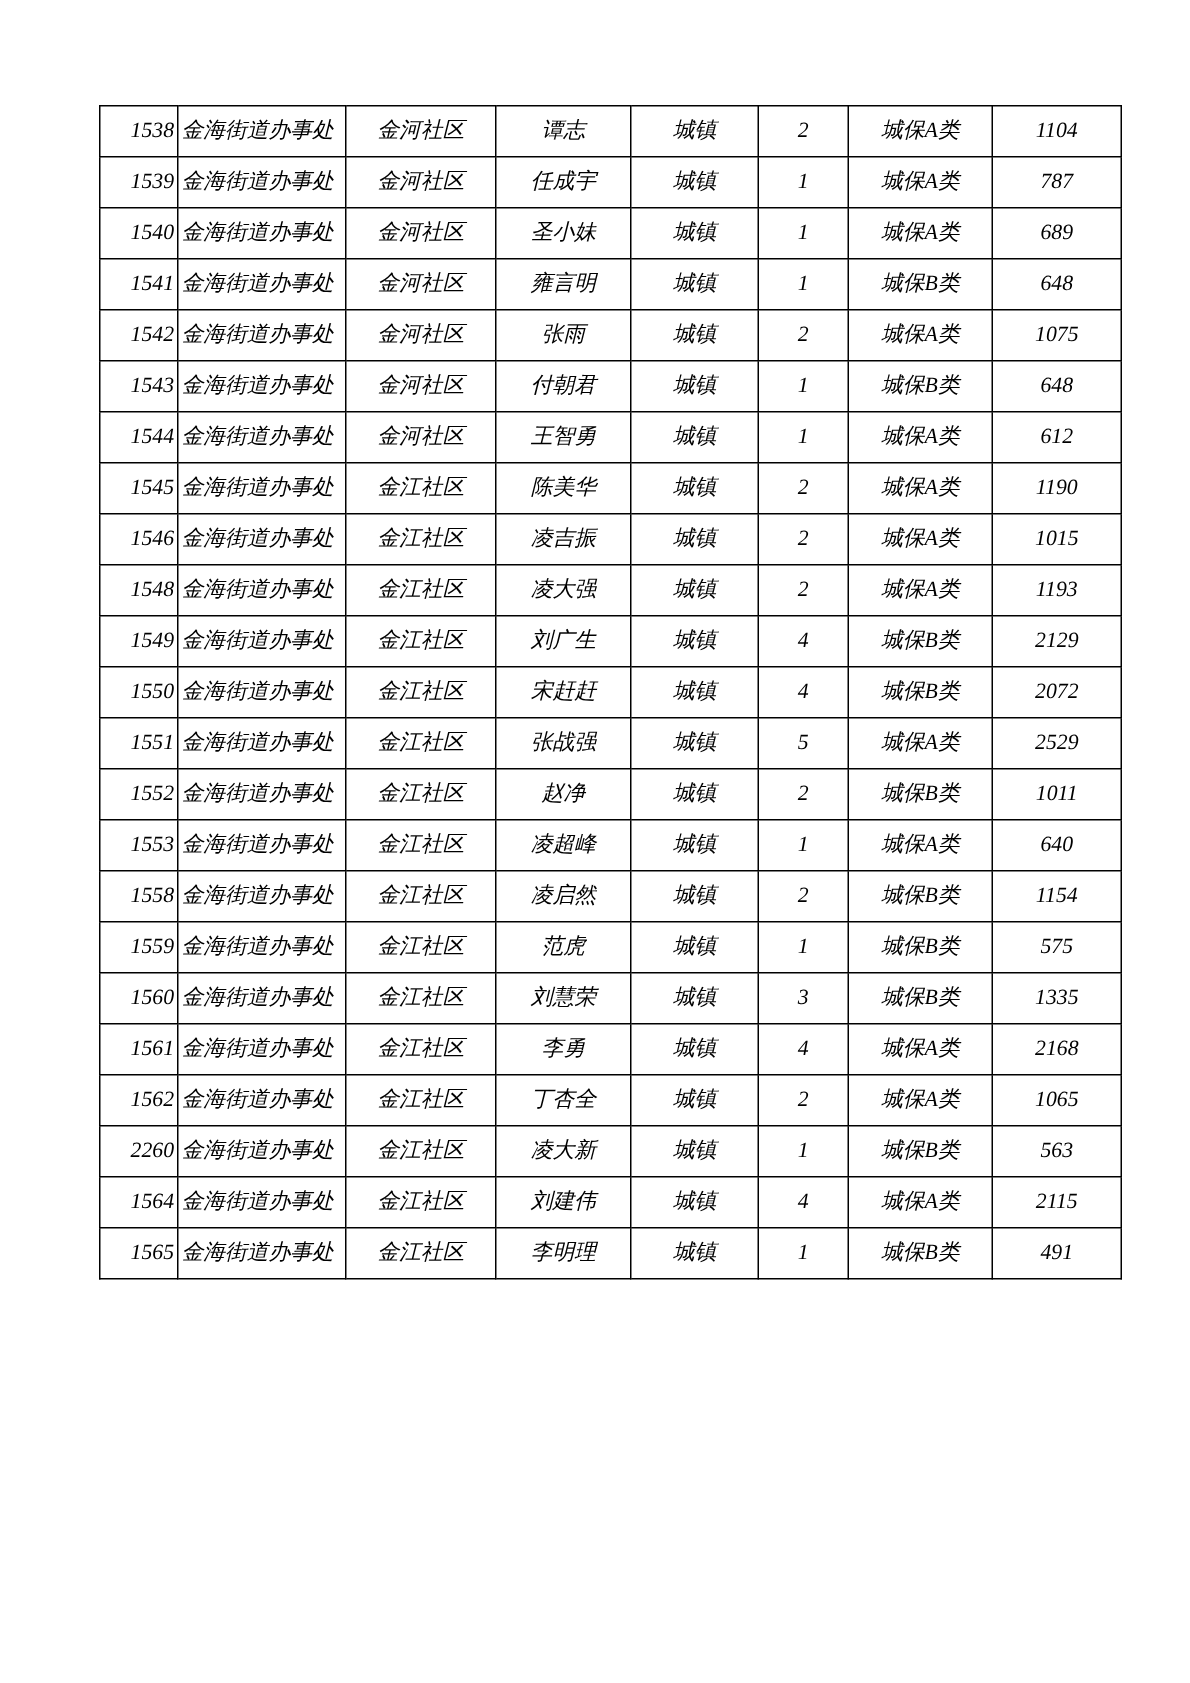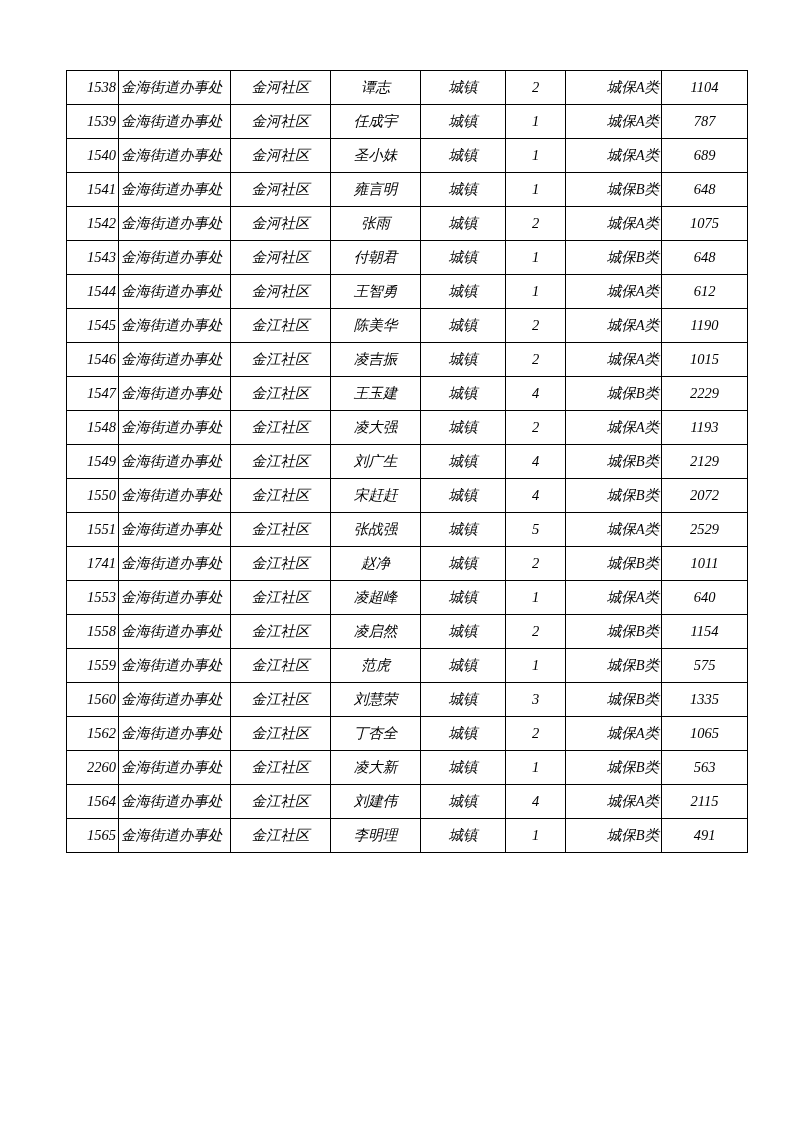--- a/index.html
+++ b/index.html
@@ -52,21 +52,21 @@
   td.cell-org {
     text-align: left;
     font-size: 13.5px;
     padding-left: 1px;
     margin-top: 15px;
   }
   td.cell-center {
     text-align: center;
   }
   td.cell-cat {
-    text-align: right;
+    text-align: center;
     font-size: 14px;
     margin-top: 12px;
   }
   td.cell-amount {
     text-align: center;
     font-size: 15px;
   }
 </style>
 </head>
 <body>
@@ -168,118 +168,118 @@
           <td class="cell-id">1546</td>
           <td class="cell-org">金海街道办事处</td>
           <td class="cell-center">金江社区</td>
           <td class="cell-center">凌吉振</td>
           <td class="cell-center">城镇</td>
           <td class="cell-center">2</td>
           <td class="cell-cat">城保A类</td>
           <td class="cell-amount">1015</td>
         </tr>
         <tr>
-          <td class="cell-id">1547</td>
-          <td class="cell-org">金海街道办事处</td>
-          <td class="cell-center">金江社区</td>
-          <td class="cell-center">王玉建</td>
+          <td class="cell-id">1548</td>
+          <td class="cell-org">金海街道办事处</td>
+          <td class="cell-center">金江社区</td>
+          <td class="cell-center">凌大强</td>
+          <td class="cell-center">城镇</td>
+          <td class="cell-center">2</td>
+          <td class="cell-cat">城保A类</td>
+          <td class="cell-amount">1193</td>
+        </tr>
+        <tr>
+          <td class="cell-id">1549</td>
+          <td class="cell-org">金海街道办事处</td>
+          <td class="cell-center">金江社区</td>
+          <td class="cell-center">刘广生</td>
           <td class="cell-center">城镇</td>
           <td class="cell-center">4</td>
           <td class="cell-cat">城保B类</td>
-          <td class="cell-amount">2229</td>
-        </tr>
-        <tr>
-          <td class="cell-id">1548</td>
-          <td class="cell-org">金海街道办事处</td>
-          <td class="cell-center">金江社区</td>
-          <td class="cell-center">凌大强</td>
-          <td class="cell-center">城镇</td>
-          <td class="cell-center">2</td>
-          <td class="cell-cat">城保A类</td>
-          <td class="cell-amount">1193</td>
-        </tr>
-        <tr>
-          <td class="cell-id">1549</td>
-          <td class="cell-org">金海街道办事处</td>
-          <td class="cell-center">金江社区</td>
-          <td class="cell-center">刘广生</td>
+          <td class="cell-amount">2129</td>
+        </tr>
+        <tr>
+          <td class="cell-id">1550</td>
+          <td class="cell-org">金海街道办事处</td>
+          <td class="cell-center">金江社区</td>
+          <td class="cell-center">宋赶赶</td>
           <td class="cell-center">城镇</td>
           <td class="cell-center">4</td>
           <td class="cell-cat">城保B类</td>
-          <td class="cell-amount">2129</td>
-        </tr>
-        <tr>
-          <td class="cell-id">1550</td>
-          <td class="cell-org">金海街道办事处</td>
-          <td class="cell-center">金江社区</td>
-          <td class="cell-center">宋赶赶</td>
+          <td class="cell-amount">2072</td>
+        </tr>
+        <tr>
+          <td class="cell-id">1551</td>
+          <td class="cell-org">金海街道办事处</td>
+          <td class="cell-center">金江社区</td>
+          <td class="cell-center">张战强</td>
+          <td class="cell-center">城镇</td>
+          <td class="cell-center">5</td>
+          <td class="cell-cat">城保A类</td>
+          <td class="cell-amount">2529</td>
+        </tr>
+        <tr>
+          <td class="cell-id">1552</td>
+          <td class="cell-org">金海街道办事处</td>
+          <td class="cell-center">金江社区</td>
+          <td class="cell-center">赵净</td>
+          <td class="cell-center">城镇</td>
+          <td class="cell-center">2</td>
+          <td class="cell-cat">城保B类</td>
+          <td class="cell-amount">1011</td>
+        </tr>
+        <tr>
+          <td class="cell-id">1553</td>
+          <td class="cell-org">金海街道办事处</td>
+          <td class="cell-center">金江社区</td>
+          <td class="cell-center">凌超峰</td>
+          <td class="cell-center">城镇</td>
+          <td class="cell-center">1</td>
+          <td class="cell-cat">城保A类</td>
+          <td class="cell-amount">640</td>
+        </tr>
+        <tr>
+          <td class="cell-id">1558</td>
+          <td class="cell-org">金海街道办事处</td>
+          <td class="cell-center">金江社区</td>
+          <td class="cell-center">凌启然</td>
+          <td class="cell-center">城镇</td>
+          <td class="cell-center">2</td>
+          <td class="cell-cat">城保B类</td>
+          <td class="cell-amount">1154</td>
+        </tr>
+        <tr>
+          <td class="cell-id">1559</td>
+          <td class="cell-org">金海街道办事处</td>
+          <td class="cell-center">金江社区</td>
+          <td class="cell-center">范虎</td>
+          <td class="cell-center">城镇</td>
+          <td class="cell-center">1</td>
+          <td class="cell-cat">城保B类</td>
+          <td class="cell-amount">575</td>
+        </tr>
+        <tr>
+          <td class="cell-id">1560</td>
+          <td class="cell-org">金海街道办事处</td>
+          <td class="cell-center">金江社区</td>
+          <td class="cell-center">刘慧荣</td>
+          <td class="cell-center">城镇</td>
+          <td class="cell-center">3</td>
+          <td class="cell-cat">城保B类</td>
+          <td class="cell-amount">1335</td>
+        </tr>
+        <tr>
+          <td class="cell-id">1561</td>
+          <td class="cell-org">金海街道办事处</td>
+          <td class="cell-center">金江社区</td>
+          <td class="cell-center">李勇</td>
           <td class="cell-center">城镇</td>
           <td class="cell-center">4</td>
-          <td class="cell-cat">城保B类</td>
-          <td class="cell-amount">2072</td>
-        </tr>
-        <tr>
-          <td class="cell-id">1551</td>
-          <td class="cell-org">金海街道办事处</td>
-          <td class="cell-center">金江社区</td>
-          <td class="cell-center">张战强</td>
-          <td class="cell-center">城镇</td>
-          <td class="cell-center">5</td>
-          <td class="cell-cat">城保A类</td>
-          <td class="cell-amount">2529</td>
-        </tr>
-        <tr>
-          <td class="cell-id">1741</td>
-          <td class="cell-org">金海街道办事处</td>
-          <td class="cell-center">金江社区</td>
-          <td class="cell-center">赵净</td>
-          <td class="cell-center">城镇</td>
-          <td class="cell-center">2</td>
-          <td class="cell-cat">城保B类</td>
-          <td class="cell-amount">1011</td>
-        </tr>
-        <tr>
-          <td class="cell-id">1553</td>
-          <td class="cell-org">金海街道办事处</td>
-          <td class="cell-center">金江社区</td>
-          <td class="cell-center">凌超峰</td>
-          <td class="cell-center">城镇</td>
-          <td class="cell-center">1</td>
-          <td class="cell-cat">城保A类</td>
-          <td class="cell-amount">640</td>
-        </tr>
-        <tr>
-          <td class="cell-id">1558</td>
-          <td class="cell-org">金海街道办事处</td>
-          <td class="cell-center">金江社区</td>
-          <td class="cell-center">凌启然</td>
-          <td class="cell-center">城镇</td>
-          <td class="cell-center">2</td>
-          <td class="cell-cat">城保B类</td>
-          <td class="cell-amount">1154</td>
-        </tr>
-        <tr>
-          <td class="cell-id">1559</td>
-          <td class="cell-org">金海街道办事处</td>
-          <td class="cell-center">金江社区</td>
-          <td class="cell-center">范虎</td>
-          <td class="cell-center">城镇</td>
-          <td class="cell-center">1</td>
-          <td class="cell-cat">城保B类</td>
-          <td class="cell-amount">575</td>
-        </tr>
-        <tr>
-          <td class="cell-id">1560</td>
-          <td class="cell-org">金海街道办事处</td>
-          <td class="cell-center">金江社区</td>
-          <td class="cell-center">刘慧荣</td>
-          <td class="cell-center">城镇</td>
-          <td class="cell-center">3</td>
-          <td class="cell-cat">城保B类</td>
-          <td class="cell-amount">1335</td>
+          <td class="cell-cat">城保A类</td>
+          <td class="cell-amount">2168</td>
         </tr>
         <tr>
           <td class="cell-id">1562</td>
           <td class="cell-org">金海街道办事处</td>
           <td class="cell-center">金江社区</td>
           <td class="cell-center">丁杏全</td>
           <td class="cell-center">城镇</td>
           <td class="cell-center">2</td>
           <td class="cell-cat">城保A类</td>
           <td class="cell-amount">1065</td>

